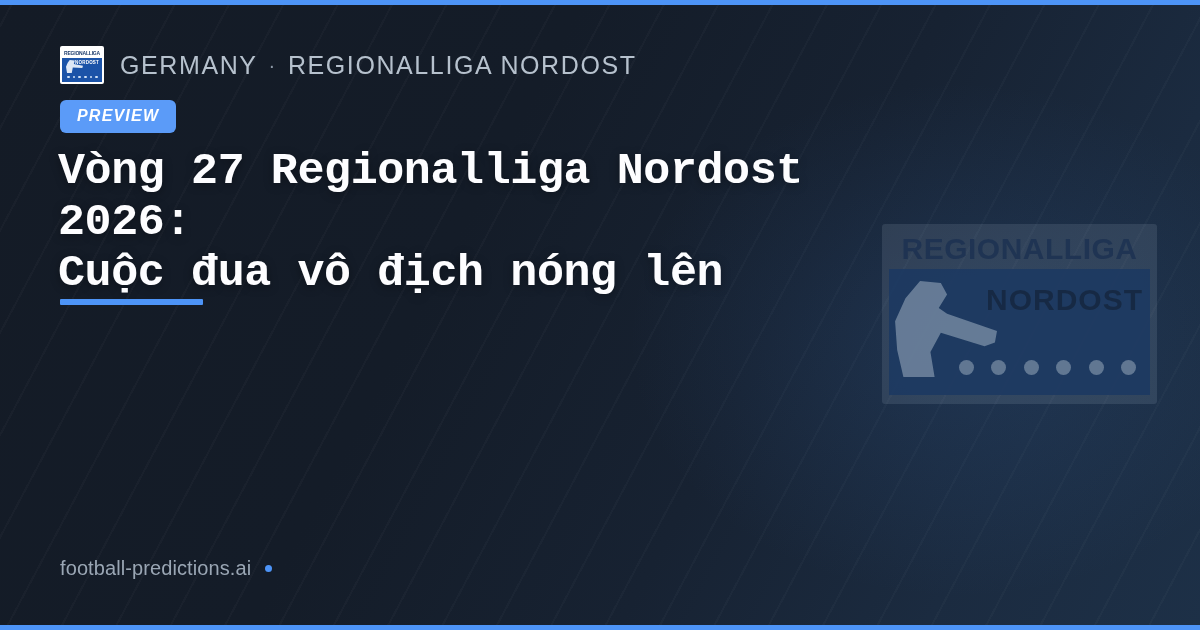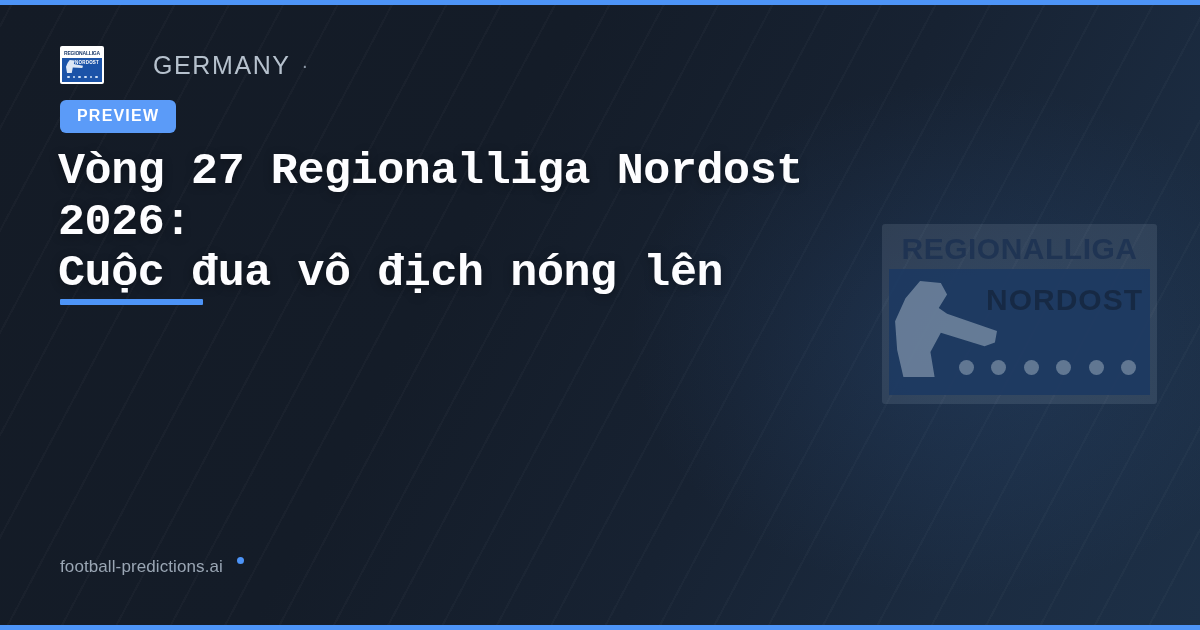--- a/index.html
+++ b/index.html
@@ -76,34 +76,35 @@
     display:flex; justify-content:space-between;
   }
   #league-crest-icon .crest-dots i {
     width:2.5px; height:2.5px; border-radius:50%; background:#cfe0f6; display:block;
   }
   #breadcrumb {
     font-size:25px;
     letter-spacing:1.6px;
     color:#b6c1cd;
     white-space:nowrap;
-    display:flex; align-items:center;margin-left:33px;
+    display:flex; align-items:center;
   }
   #breadcrumb .sep { margin:0 11px; color:#8c98a6; font-size:20px; }
 
   
   #preview-badge {
     position:absolute; left:60px; top:100px; z-index:4;
     background:#5b9bf8;
     color:#ffffff;
     font-size:16px; font-weight:bold;
     letter-spacing:1.2px;
     padding:8px 17px 9px 17px;
     border-radius:6px;
     line-height:1;
+    font-style:italic;
   }
 
   
   #headline {
     position:absolute; left:58px; top:146px; z-index:4;
     width:820px;
     color:#fdfdff;
     font-size:45px;
     font-weight:bold;
     line-height:51px;
@@ -115,22 +116,22 @@
   #divider {
     position:absolute; left:60px; top:299px; z-index:4;
     width:143px; height:6px;
     background:#4d94f7;
     border-radius:1px;
   }
 
   
   #footer-row {
     position:absolute; left:60px; top:557px; z-index:4;
-    display:flex; align-items:flex-start;
-    font-size:17px; color:#9aa6b4; letter-spacing:0.1px;
+    display:flex; align-items:center;
+    font-size:20px; color:#9aa6b4; letter-spacing:0.1px;
   }
   #footer-row .dot {
     width:7px; height:7px; border-radius:50%;
     background:#4d94f7; display:inline-block;
     margin:0 14px;
   }
 
   
   #watermark-crest {
     position:absolute; left:882px; top:224px;
@@ -218,20 +219,21 @@
         <i></i>
         <i></i>
         <i></i>
         <i></i>
         <i></i>
       </div>
     </div>
     <div id="breadcrumb">
       <span>GERMANY</span>
       <span class="sep">·</span>
+      <span>REGIONALLIGA NORDOST</span>
     </div>
   </div>
 
   <div id="preview-badge">PREVIEW</div>
 
   <h1 id="headline">
     <span>Vòng 27 Regionalliga Nordost 2026:</span><br>
     <span>Cuộc đua vô địch nóng lên</span>
   </h1>
 

